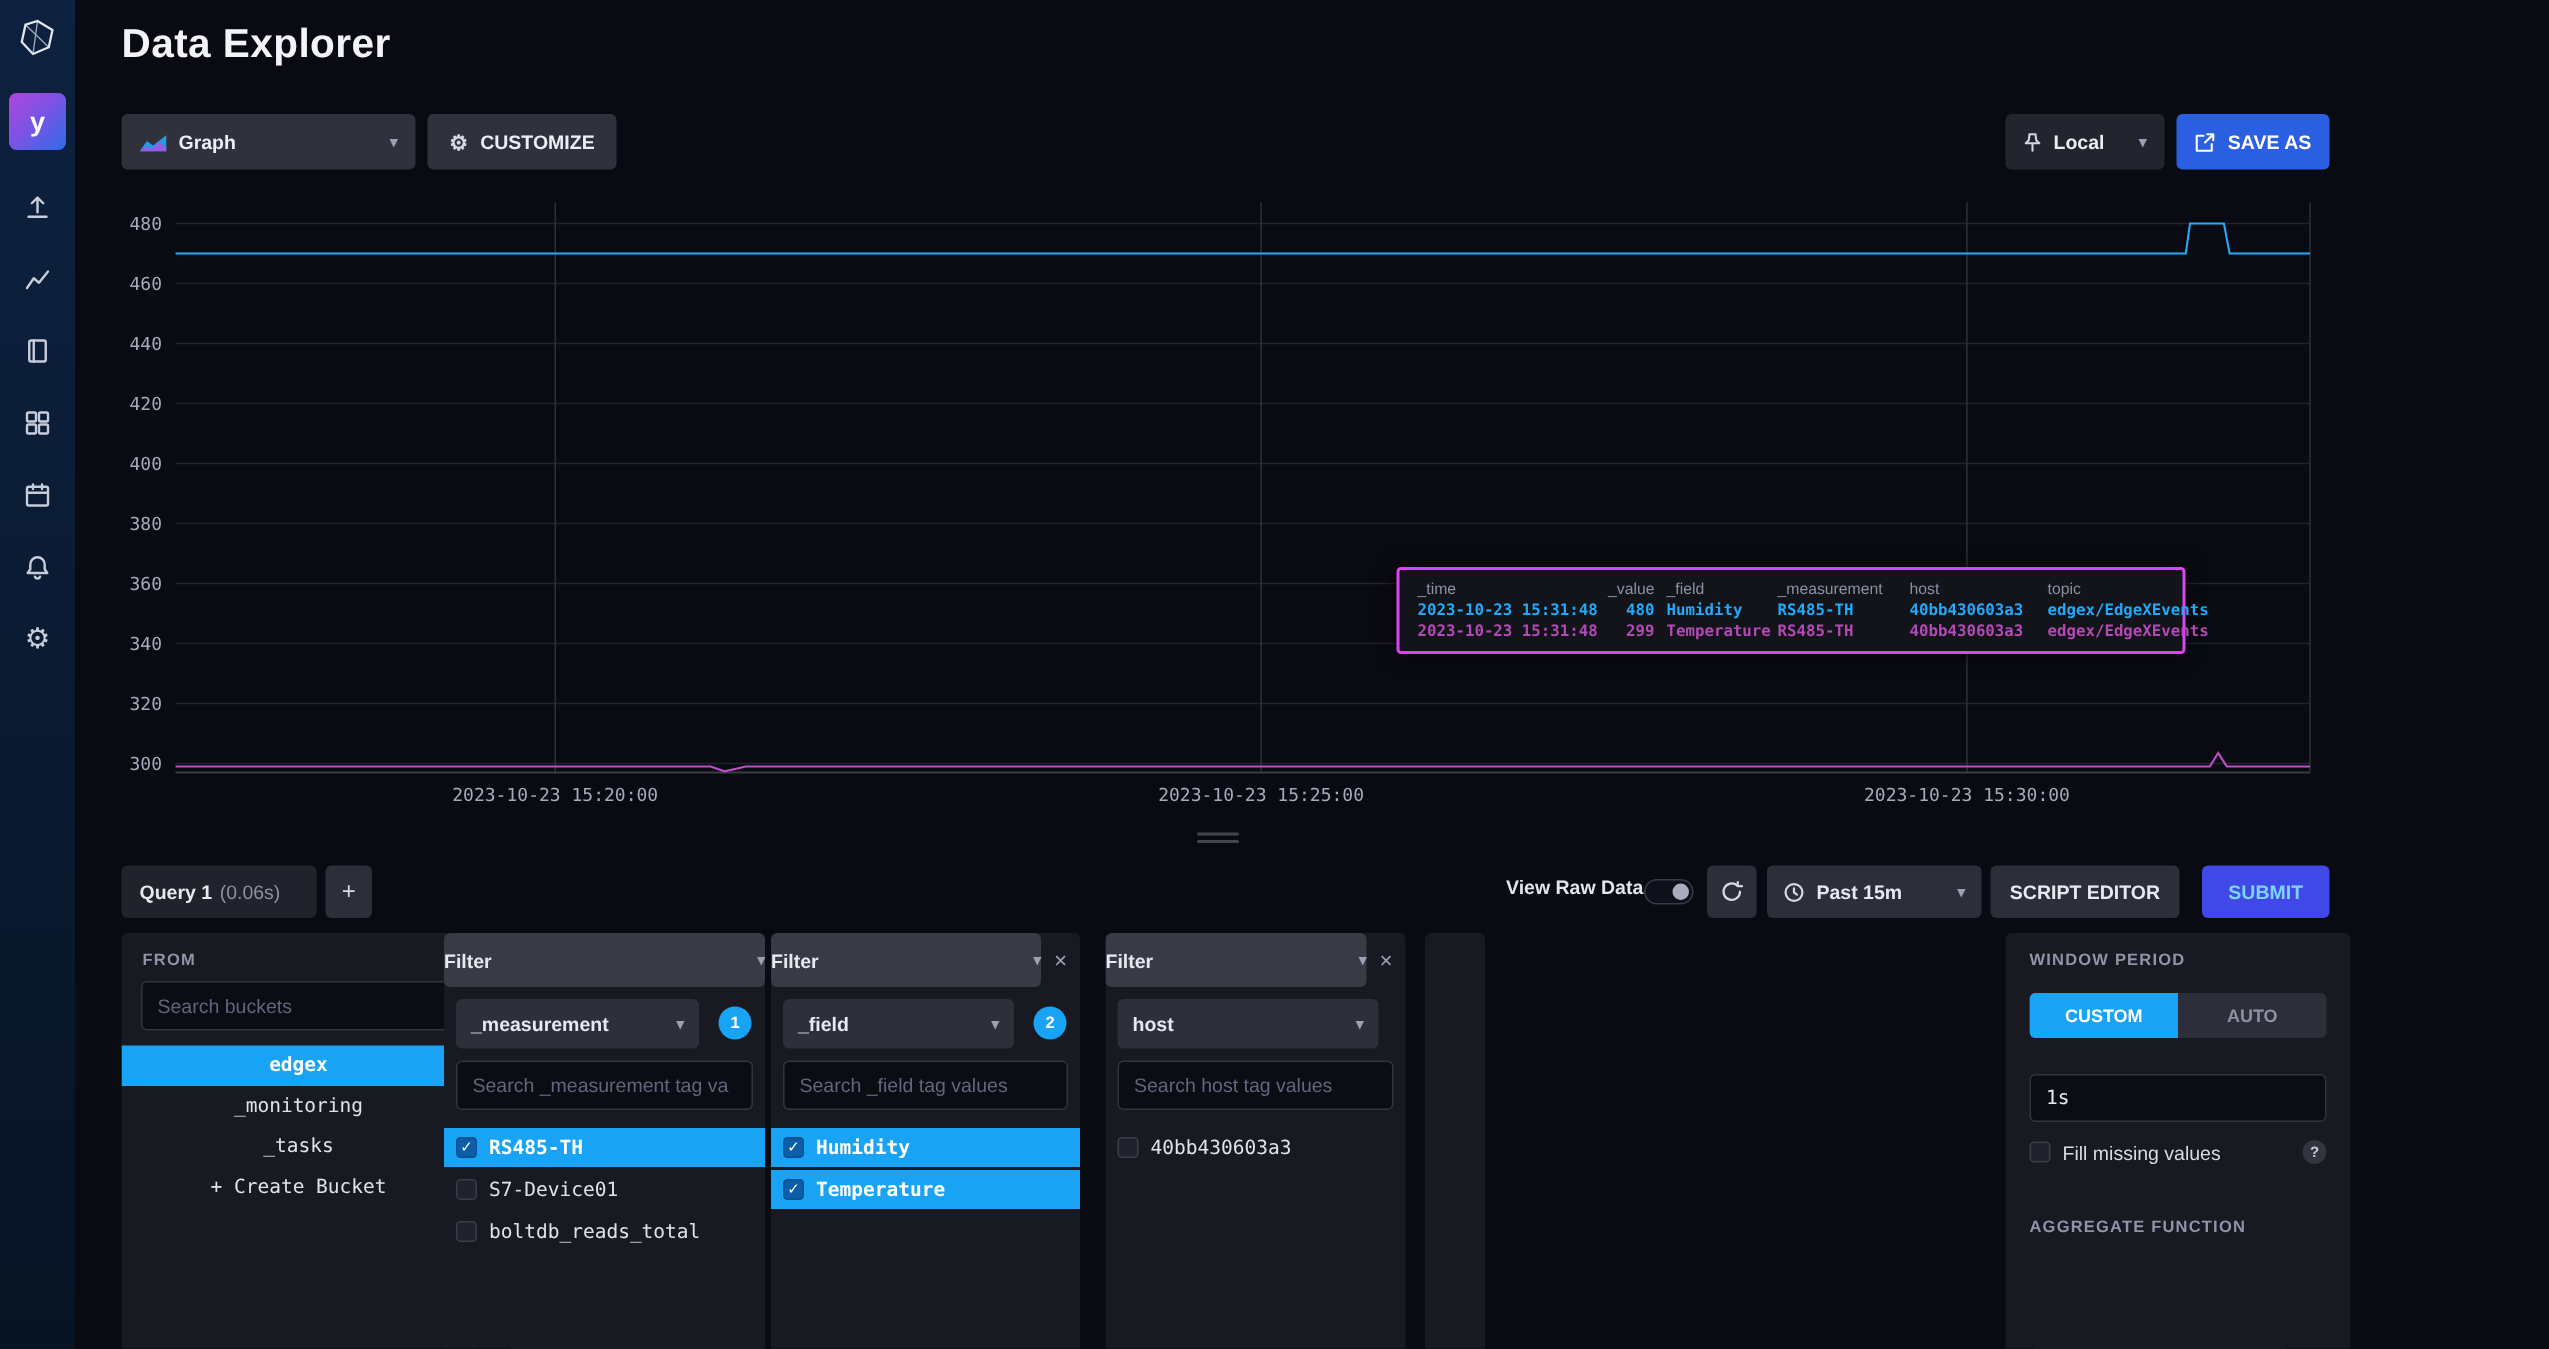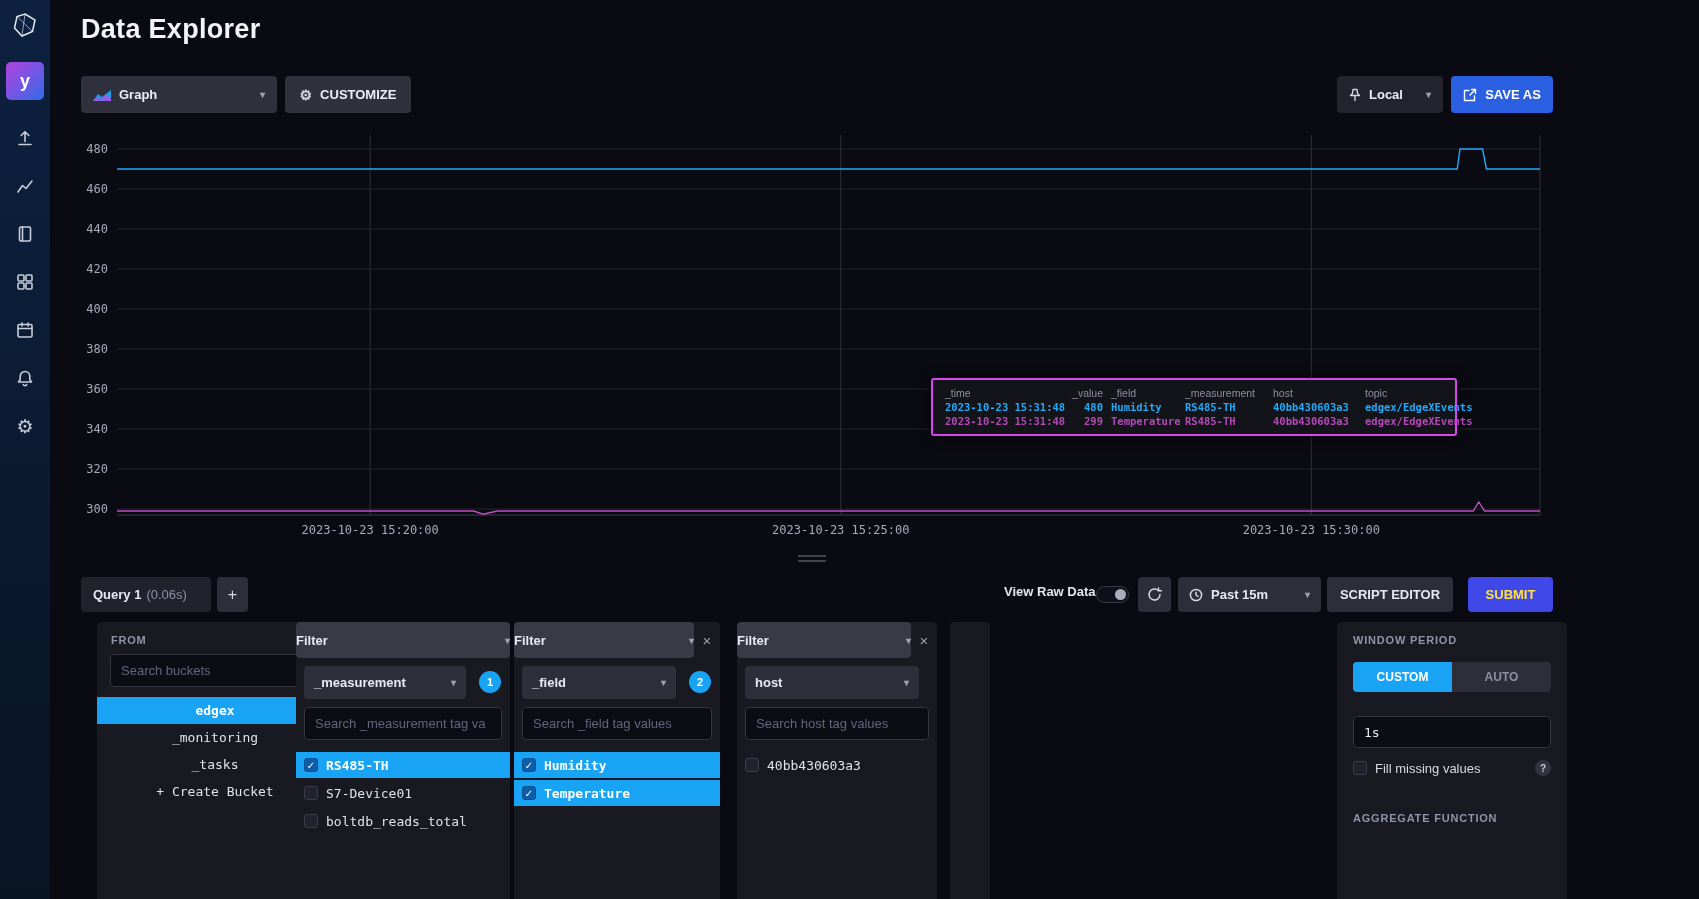--- a/index.html
+++ b/index.html
@@ -62,26 +62,26 @@
   #viewraw-toggle { left:1046px; top:586px; position:absolute; width:33px; height:17px; border-radius:9px;
                     background:#10101a; border:1px solid #3a3a48; cursor:pointer; }
   #viewraw-toggle .knob { position:absolute; right:2px; top:2px; width:11px; height:11px; border-radius:50%; background:#a9adbd; }
   #refresh-btn { left:1088px; width:33px; background:#2e2e3a; border-radius:4px; display:flex;
                  align-items:center; justify-content:center; cursor:pointer; }
   #range-dd { left:1128px; width:143px; background:#2e2e3a; border-radius:4px; display:flex;
               align-items:center; gap:8px; padding:0 11px; font-size:13px; font-weight:700; cursor:pointer; }
   #script-editor-btn { left:1277px; width:126px; background:#2e2e3a; border-radius:4px; display:flex;
                        align-items:center; justify-content:center; font-size:13px; font-weight:700; cursor:pointer; }
   #submit-btn { left:1418px; width:85px; background:#4049e8; border-radius:4px; display:flex;
-                align-items:center; justify-content:center; font-size:13px; font-weight:700; color:#fde047; cursor:pointer; }
+                align-items:center; justify-content:center; font-size:13px; font-weight:700; color:#7dd3fc; cursor:pointer; }
   .qbar svg { stroke:#d5d8e2; fill:none; stroke-width:1.5; stroke-linecap:round; stroke-linejoin:round; }
 
   
   .panel { position:absolute; top:622px; height:277px; background:#191922; border-radius:4px 4px 0 0; overflow:hidden; }
-  #from-panel { left:31px; width:236px;margin-left:16px; }
+  #from-panel { left:31px; width:236px; }
   #filter1 { left:246px; width:214px; }
   #filter2 { left:464px; width:206px; }
   #filter3 { left:687px; width:200px; }
   #sliver { left:900px; width:40px; }
   #window-panel { left:1287px; width:230px; }
 
   .panel-label { padding:12px 14px 8px; font-size:11px; font-weight:700; letter-spacing:.8px; color:#9094a8; }
   .search { display:block; margin:0 13px 10px; width:calc(100% - 26px); height:33px; background:#0c0c14;
             border:1px solid #34343f; border-radius:4px; color:#e7e9f1; padding:0 10px; font-size:13px;
             font-family:"Liberation Sans", sans-serif; outline:none; }

